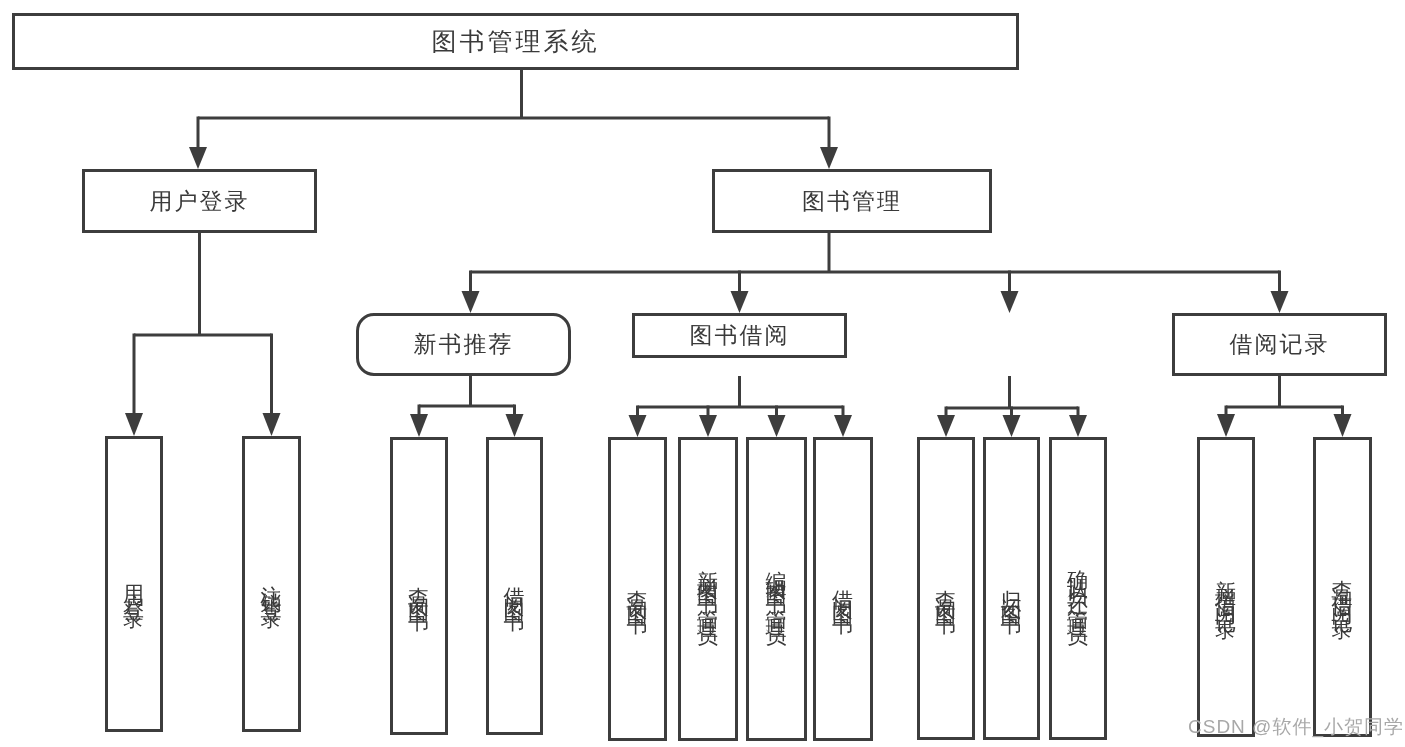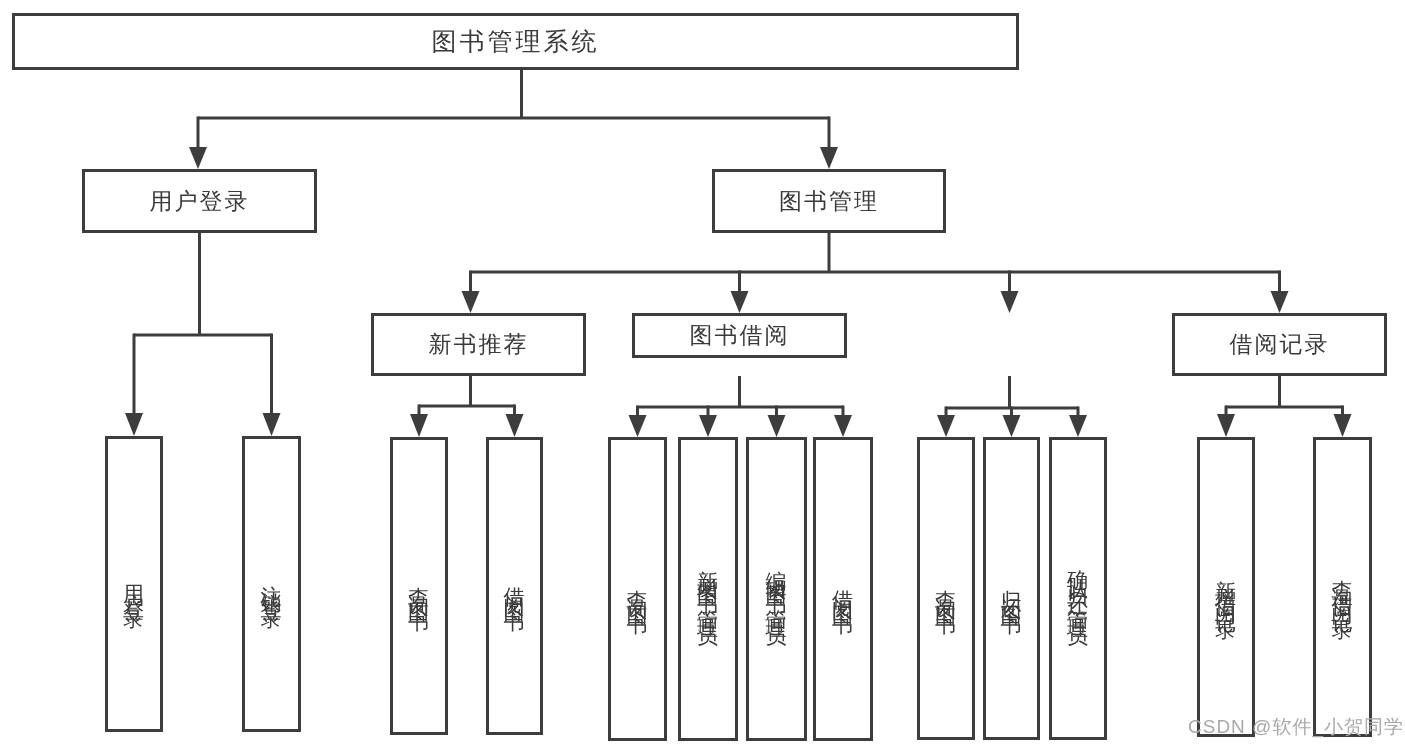--- a/index.html
+++ b/index.html
@@ -80,23 +80,23 @@
     <path d="M1226 407 H1342.5"></path>
     <path d="M1226 405.5 V416"></path>
       <polygon points="1217,414 1235,414 1226,437"></polygon>
     <path d="M1342.5 405.5 V416"></path>
       <polygon points="1333.5,414 1351.5,414 1342.5,437"></polygon>
   </svg>
 
   <div class="node root-node" style="left:12px;top:13px;width:1007px;height:57px;">图书管理系统</div>
 
   <div class="node h-node" style="left:82px;top:169px;width:235px;height:64px;">用户登录</div>
-  <div class="node h-node" style="left:712px;top:169px;width:234px;height:64px;">图书管理</div>
+  <div class="node h-node" style="left:712px;top:169px;width:280px;height:64px;">图书管理</div>
 
-  <div class="node h-node" style="left:371px;top:313px;width:215px;height:63px;">新书推荐</div>
+  <div class="node h-node" style="left:356px;top:313px;width:215px;height:63px;border-radius:18px;">新书推荐</div>
   <div class="node h-node" style="left:632px;top:313px;width:215px;height:45px;">图书借阅</div>
   <div class="node h-node" style="left:1172px;top:313px;width:215px;height:63px;">借阅记录</div>
 
   <div class="node leaf" style="left:105px;top:436px;width:58px;height:296px;">用户登录</div>
   <div class="node leaf" style="left:242px;top:436px;width:59px;height:296px;">注销登录</div>
 
   <div class="node leaf" style="left:390px;top:437px;width:58px;height:298px;">查询图书</div>
   <div class="node leaf" style="left:486px;top:437px;width:57px;height:298px;">借阅图书</div>
 
   <div class="node leaf" style="left:608px;top:437px;width:59px;height:304px;">查询图书</div>

